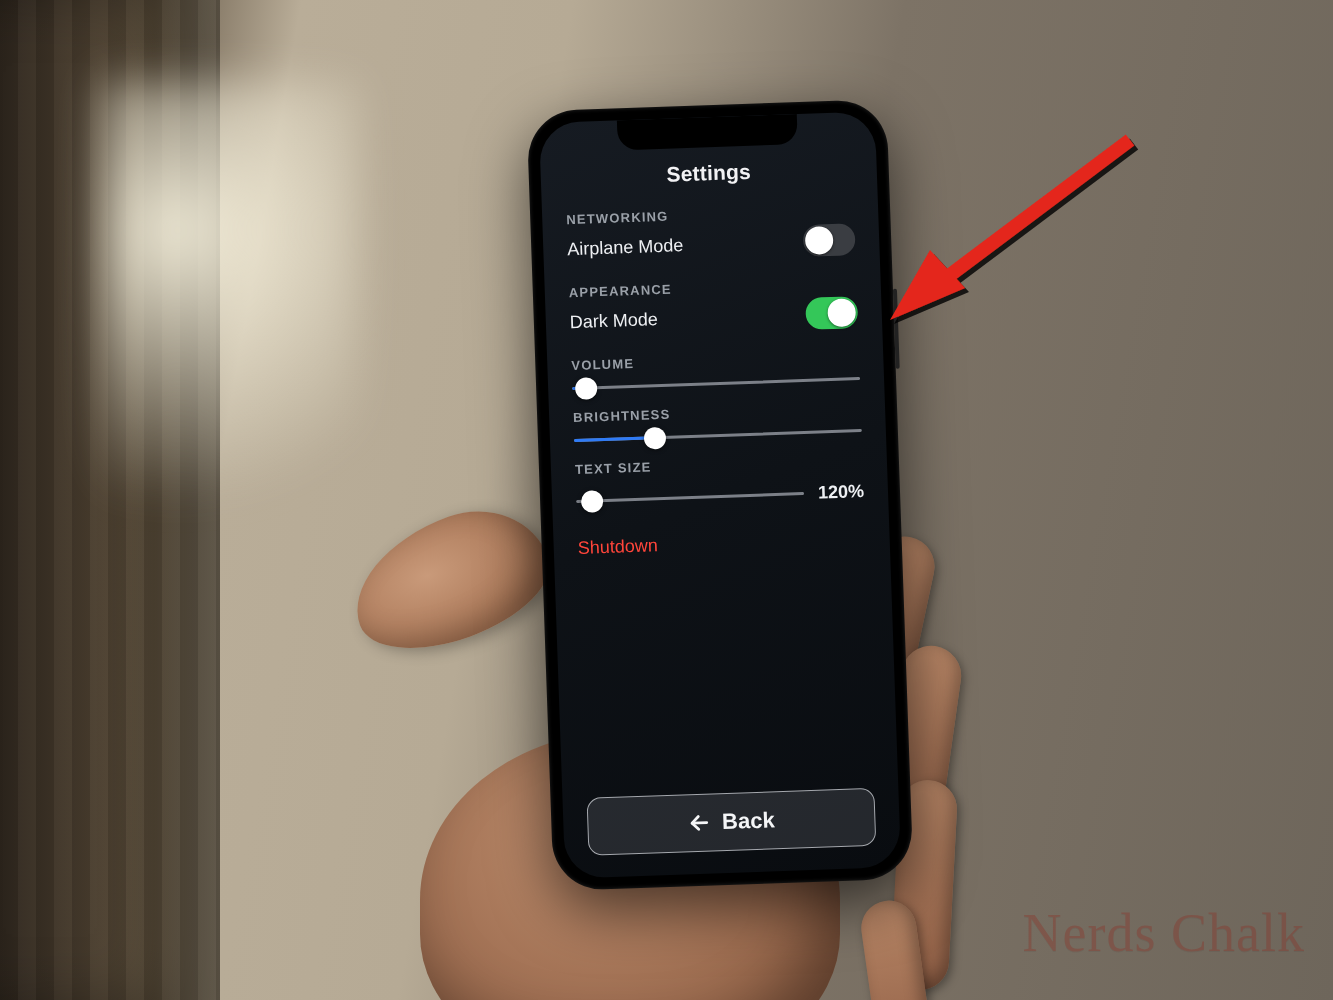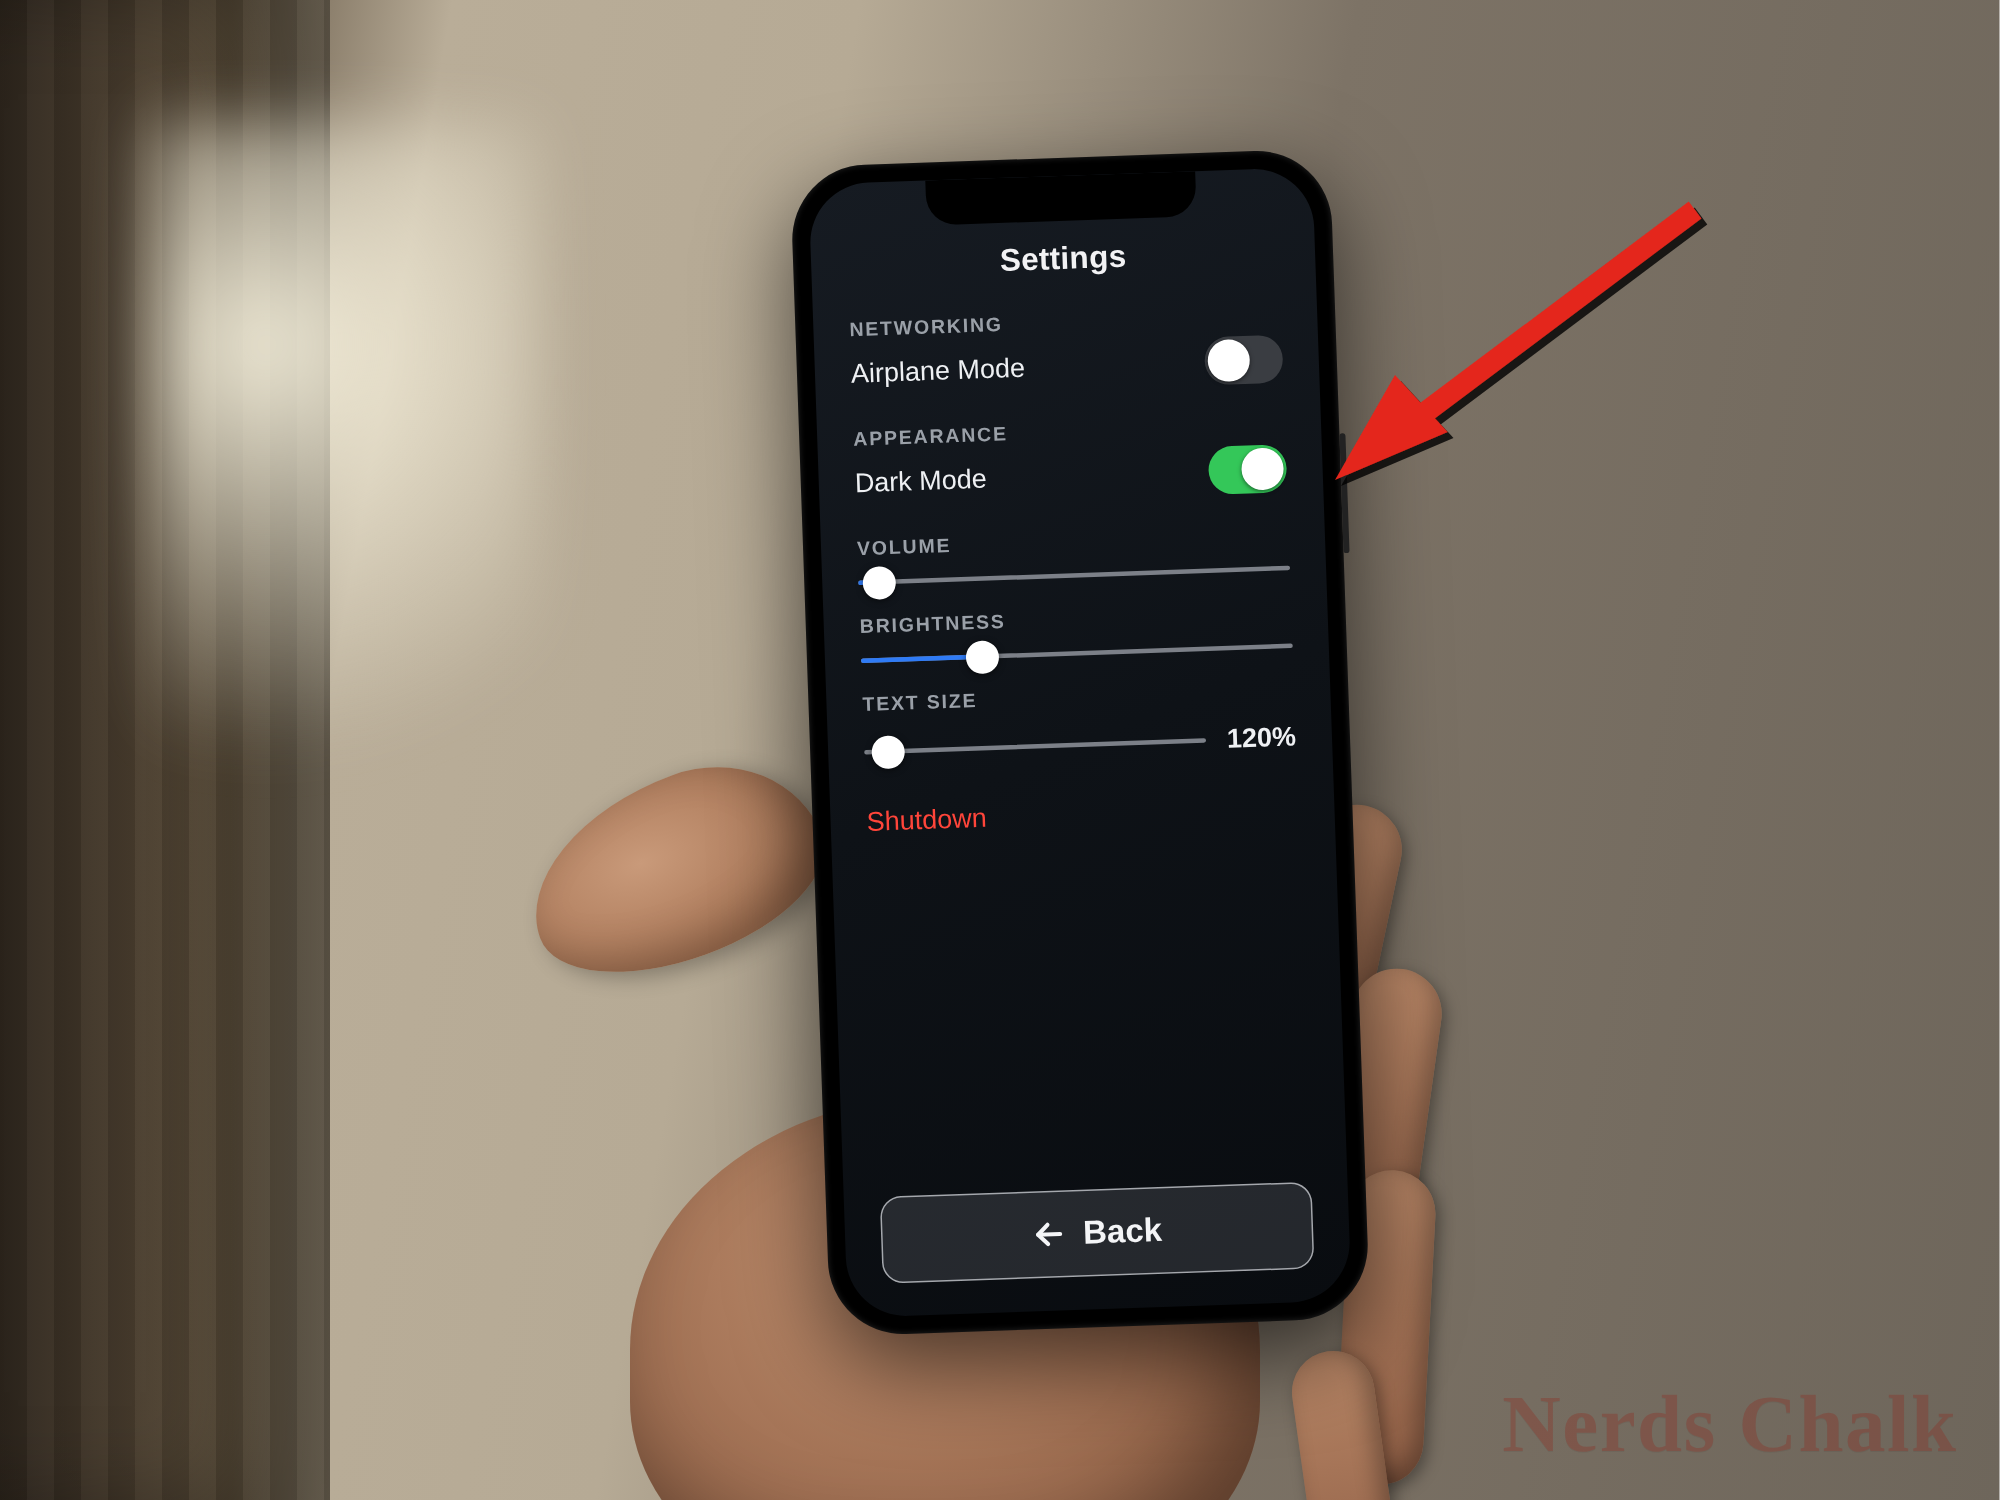--- a/index.html
+++ b/index.html
@@ -208,23 +208,23 @@
   .arrow {
     position:absolute;
     left:870px; top:120px;
     width:300px; height:220px;
     pointer-events:none;
   }
 
   
   .watermark {
     position:absolute;
-    right:28px; bottom:20px;
+    right:28px; bottom:36px;
     font-family: Georgia, 'Times New Roman', serif;
-    font-weight:700;
+    font-weight:400;
     font-size:54px;
     color:#8e2f24;
     opacity:.35;
     letter-spacing:1px;
     text-shadow:0 1px 0 rgba(0,0,0,.15);
   }
 </style>
 </head>
 <body>
 

